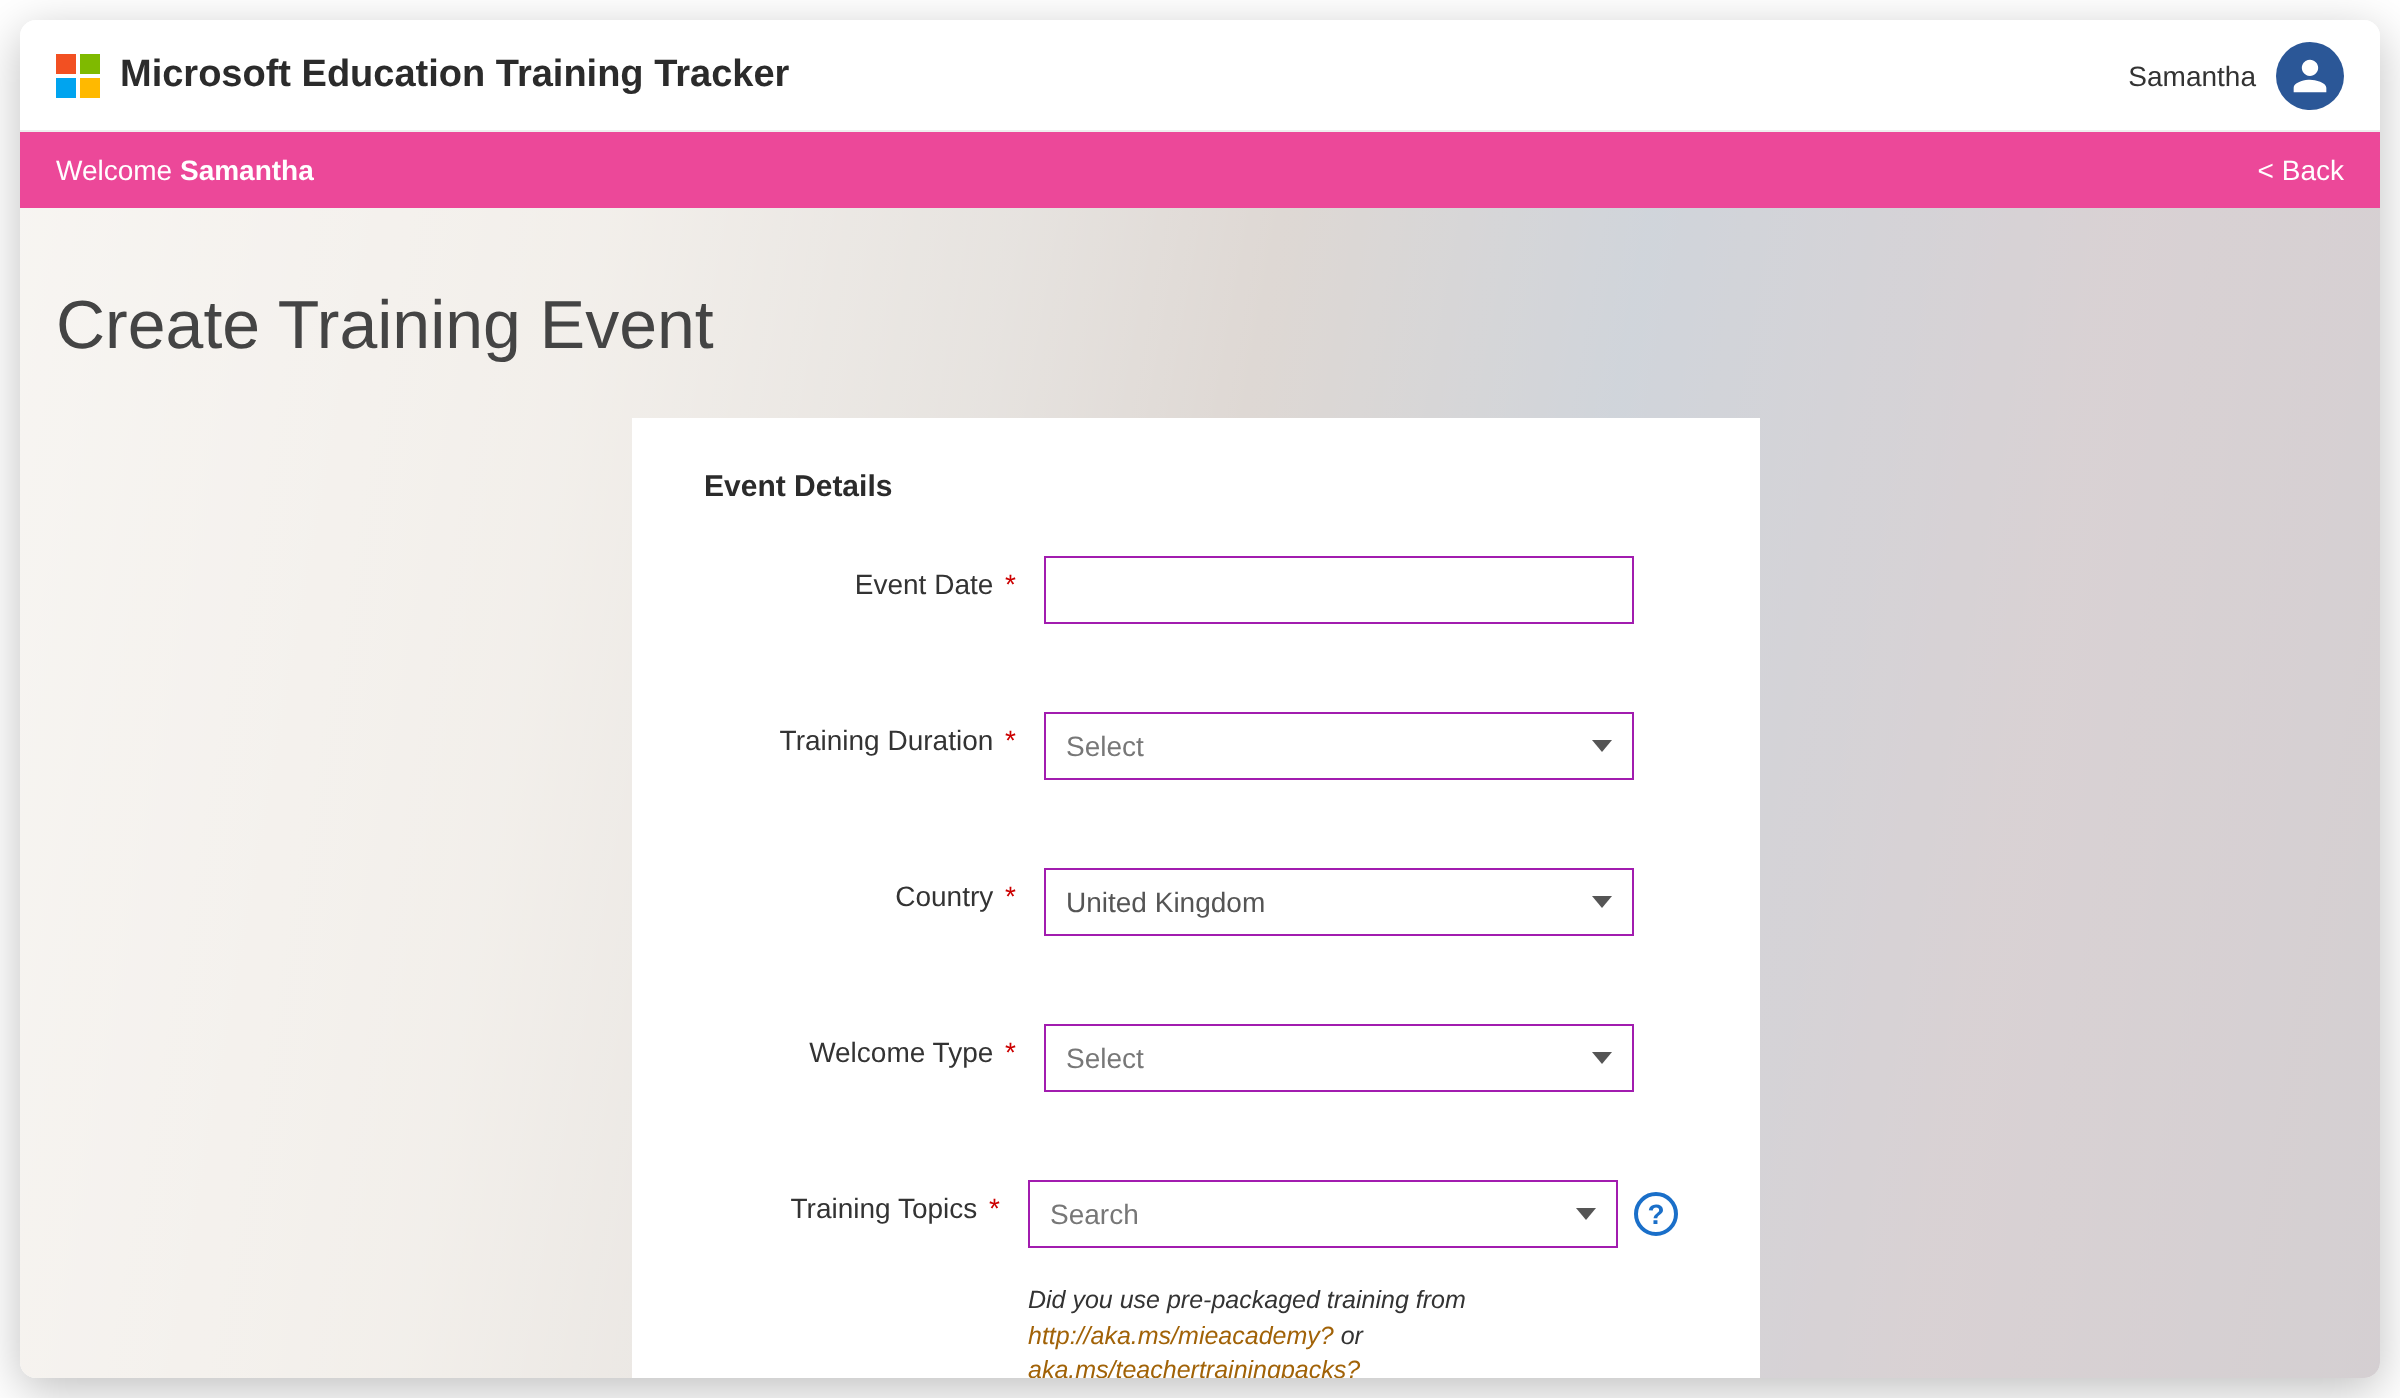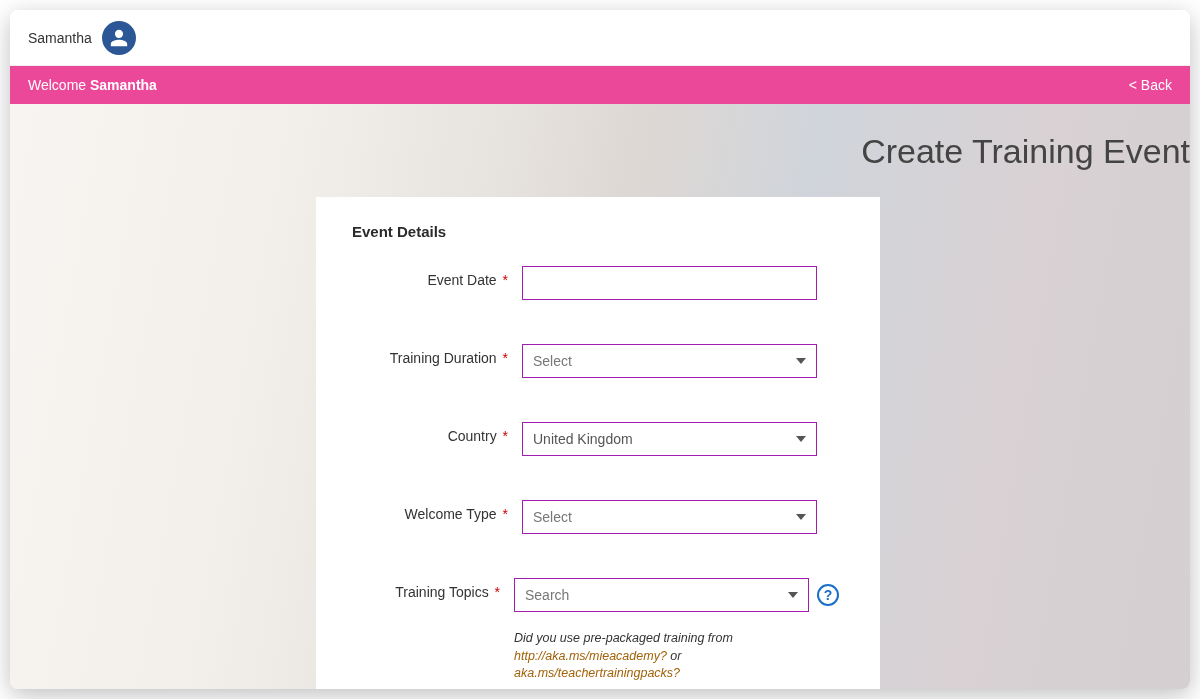--- a/index.html
+++ b/index.html
@@ -54,22 +54,21 @@
     min-height: 720px;
     background: linear-gradient(rgba(255,255,255,0.78),rgba(255,255,255,0.78)),
       linear-gradient(100deg,#dcd1c2 0%, #c6b7a3 22%, #908070 38%, #6a4e3b 48%, #2a3e5a 62%, #52303a 80%, #3a2430 100%);
     background-size: cover;
     padding: 0 0 60px 0;
   }
   .page-title {
     font-size: 34px;
     font-weight: 400;
     color: #444;
-    padding: 28px 0 26px 18px;
-    text-align: right;
+    padding: 40px 0 26px 18px;
   }
   .form-card {
     position: relative;
     width: 564px;
     margin-left: 306px;
     background: #fff;
     padding: 26px 36px 36px 36px;
   }
   .section-heading { font-size: 15px; font-weight: 600; color:#2b2b2b; margin-bottom: 26px; }
   .form-row {
@@ -117,20 +116,29 @@
   .scroll-region::-webkit-scrollbar-track { background:#f2f2f2; }
   .scroll-region::-webkit-scrollbar-thumb { background:#bfbfbf; border-radius:2px; }
 </style>
 </head>
 <body>
 
 <div class="app-window">
   <div class="scroll-region">
 
     <div class="header">
+      <div class="brand">
+        <span class="ms-logo">
+          <span class="ms-r"></span>
+            <span class="ms-g"></span>
+            <span class="ms-b"></span>
+            <span class="ms-y"></span>
+        </span>
+        <span class="brand-title">Microsoft Education Training Tracker</span>
+      </div>
       <div class="user-chip">
         <span class="user-name-top">Samantha</span>
         <span class="avatar">
           <svg viewBox="0 0 24 24">
               <path d="M12 12c2.7 0 4.9-2.2 4.9-4.9S14.7 2.2 12 2.2 7.1 4.4 7.1 7.1 9.3 12 12 12zm0 2.2c-3.3 0-9.8 1.6-9.8 4.9v2.7h19.6v-2.7c0-3.3-6.5-4.9-9.8-4.9z"></path>
             </svg>
         </span>
       </div>
     </div>
 

